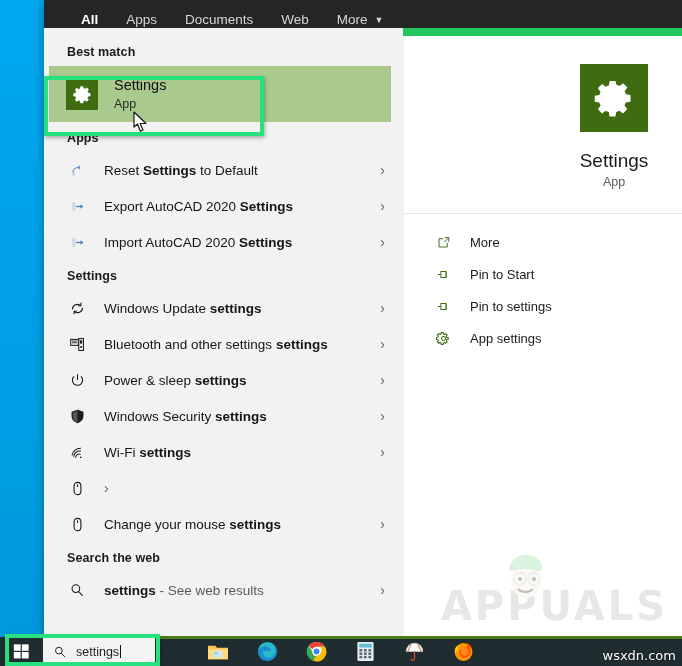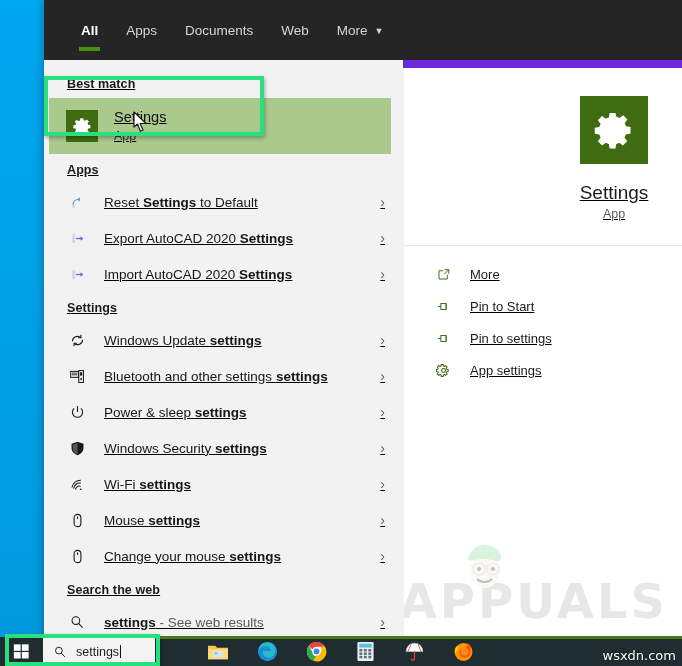--- a/index.html
+++ b/index.html
@@ -17,39 +17,39 @@
     background: linear-gradient(180deg,#00a8ef 0%,#00a0e6 50%,#0098dd 100%);
   }
 
   
   .flyout {
     position: absolute; left: 44px; top: 0; width: 638px; height: 637px;
     display: flex; flex-direction: column;
     box-shadow: 0 0 10px rgba(0,0,0,.35);
   }
   .flyout-header {
-    height: 60px; background: #252525; flex: none;
-    display: flex; align-items: center; position: relative;
+    height: 28px; background: #252525; flex: none;
+    display: flex; align-items: flex-start; position: relative;
   }
   .tabs { display: flex; align-items: center; height: 38px; padding-left: 23px; }
   .tab {
     color: #d6d6d6; font-size: 13.5px; padding: 0 14px; height: 38px;
     display: flex; align-items: center; position: relative; cursor: default;
     white-space: nowrap;
   }
   .tab.active { color: #ffffff; font-weight: 600; }
   .tab.active::after {
     content: ""; position: absolute; left: 12px; right: 12px; bottom: -2px;
     height: 4px; background: #4a8f0f;
   }
   .tab .caret {
     display: inline-block; margin-left: 7px; font-size: 9px; transform: translateY(1px);
   }
 
-  .flyout-body { flex: 1; display: flex; background: #6d28d9; min-height: 0; position: relative; text-decoration: underline; }
+  .flyout-body { flex: 1; display: flex; background: #22c55e; min-height: 0; position: relative; }
 
   
   .results {
     width: 359px; flex: none; background: #f2f2f2; position: relative;
     padding-top: 8px; overflow: hidden;
   }
   .group-title {
     font-size: 12.5px; font-weight: 700; color: #1b1b1b;
     padding: 9px 0 7px 23px; letter-spacing: .1px;
   }
@@ -109,21 +109,21 @@
   }
   .action-label { font-size: 13px; color: #1a1a1a; }
 
   
   .watermark {
     position: absolute; right: 14px; bottom: 8px;
     display: flex; align-items: center; opacity: .32;
     pointer-events: none; user-select: none;
   }
   .wm-text {
-    font-size: 48px; font-weight: 700; color: #b6b6b6;
+    font-size: 40px; font-weight: 700; color: #b6b6b6;
     letter-spacing: 3px; font-family: "DejaVu Sans", sans-serif; margin-top: 30px;
   }
   .wm-face { position: absolute; left: 58px; top: -4px; }
 
   
   .cursor { position: absolute; left: 133px; top: 111px; pointer-events: none; }
 
   
   .taskbar {
     position: absolute; left: 0; bottom: 0; width: 682px; height: 29px;
@@ -315,21 +315,20 @@
           <span class="chev">›</span>
         </div>
 
         <div class="row">
           <span class="row-ico">
             <svg width="17" height="17" viewBox="0 0 20 20" fill="none" stroke="#1a1a1a" stroke-width="1.3">
               <rect x="6" y="2.8" width="8" height="14.4" rx="4"></rect>
               <path d="M10 5.2v3"></path>
             </svg>
           </span>
-          <span class="row-label"><span>Mouse </span><b>settings</b></span>
           <span class="chev">›</span>
         </div>
 
         <div class="row">
           <span class="row-ico">
             <svg width="17" height="17" viewBox="0 0 20 20" fill="none" stroke="#1a1a1a" stroke-width="1.3">
               <rect x="6" y="2.8" width="8" height="14.4" rx="4"></rect>
               <path d="M10 5.2v3"></path>
             </svg>
           </span>

